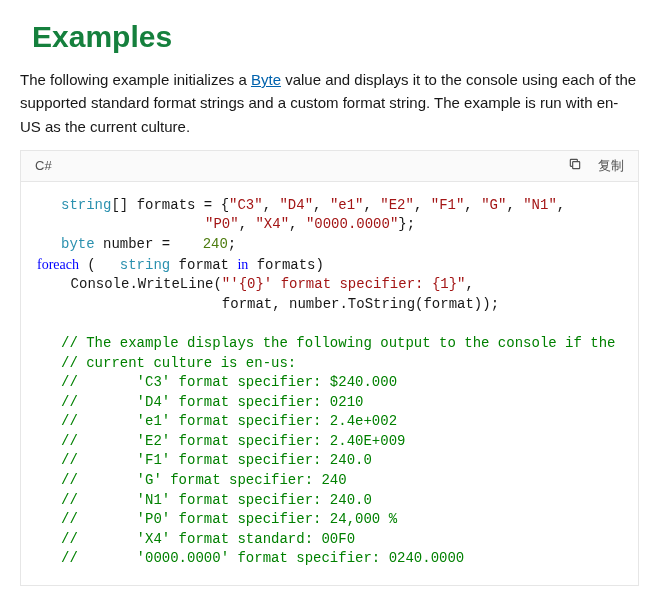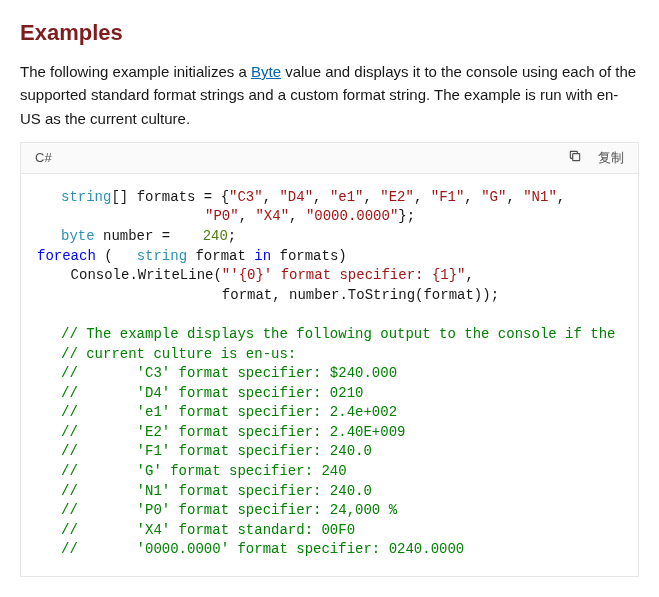--- a/index.html
+++ b/index.html
@@ -6,24 +6,24 @@
   body {
     margin: 0;
     padding: 20px 20px 30px 20px;
     font-family: "Segoe UI", -apple-system, Arial, sans-serif;
     font-size: 15px;
     color: #171717;
     background: #fff;
     width: 659px;
   }
   h2.heading {
-    font-size: 22px;
+    font-size: 30px;
     font-weight: 600;
-    margin: 0 0 14px 0;
-    color: #7f1d1d;
+    margin: 0 0 14px 12px;
+    color: #15803d;
   }
   p.intro {
     margin: 0 0 12px 0;
     line-height: 1.55;
     color: #171717;
   }
   a.byte-link {
     color: #0062ad;
     text-decoration: underline;
   }
@@ -61,21 +61,21 @@
   pre.code {
     margin: 0;
     padding: 14px 16px 16px 16px;
     font-family: Consolas, "Courier New", monospace;
     font-size: 14px;
     line-height: 1.4;
     white-space: pre;
     overflow-x: auto;
     color: #171717;
   }
-  .tok-kw { color: #0000ff; }
+  .tok-kw { color: #0000ff; font-family: Liberation Serif, serif; }
   .tok-type { color: #2b91af; margin-left: 24px; }
   .tok-str { color: #a31515; }
   .tok-num { color: #4d7c0f; margin-left: 24px; }
   .tok-com { color: #008000; margin-left: 24px; }
 </style>
 </head>
 <body>
 
 <h2 class="heading">Examples</h2>
 

